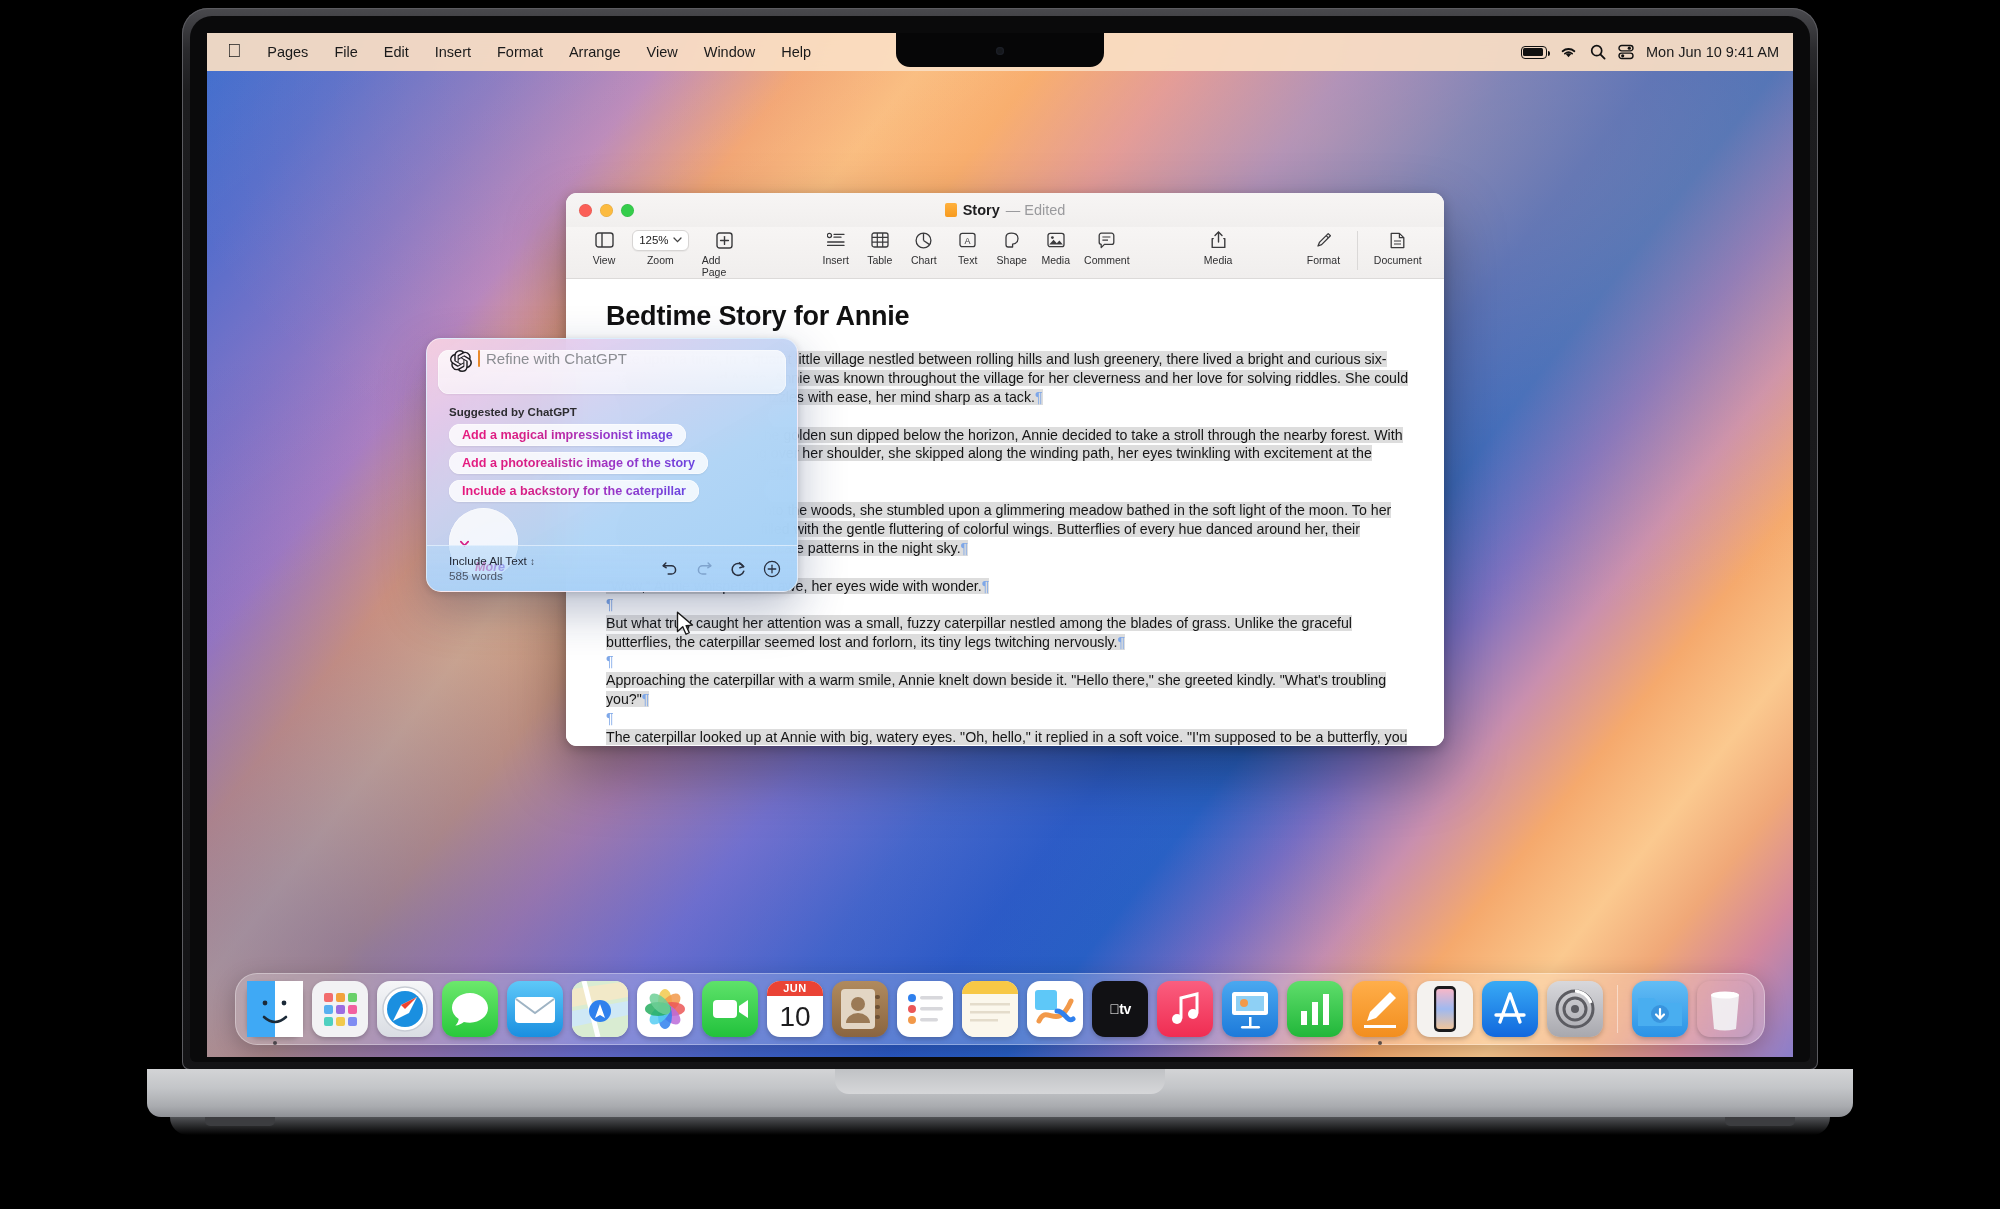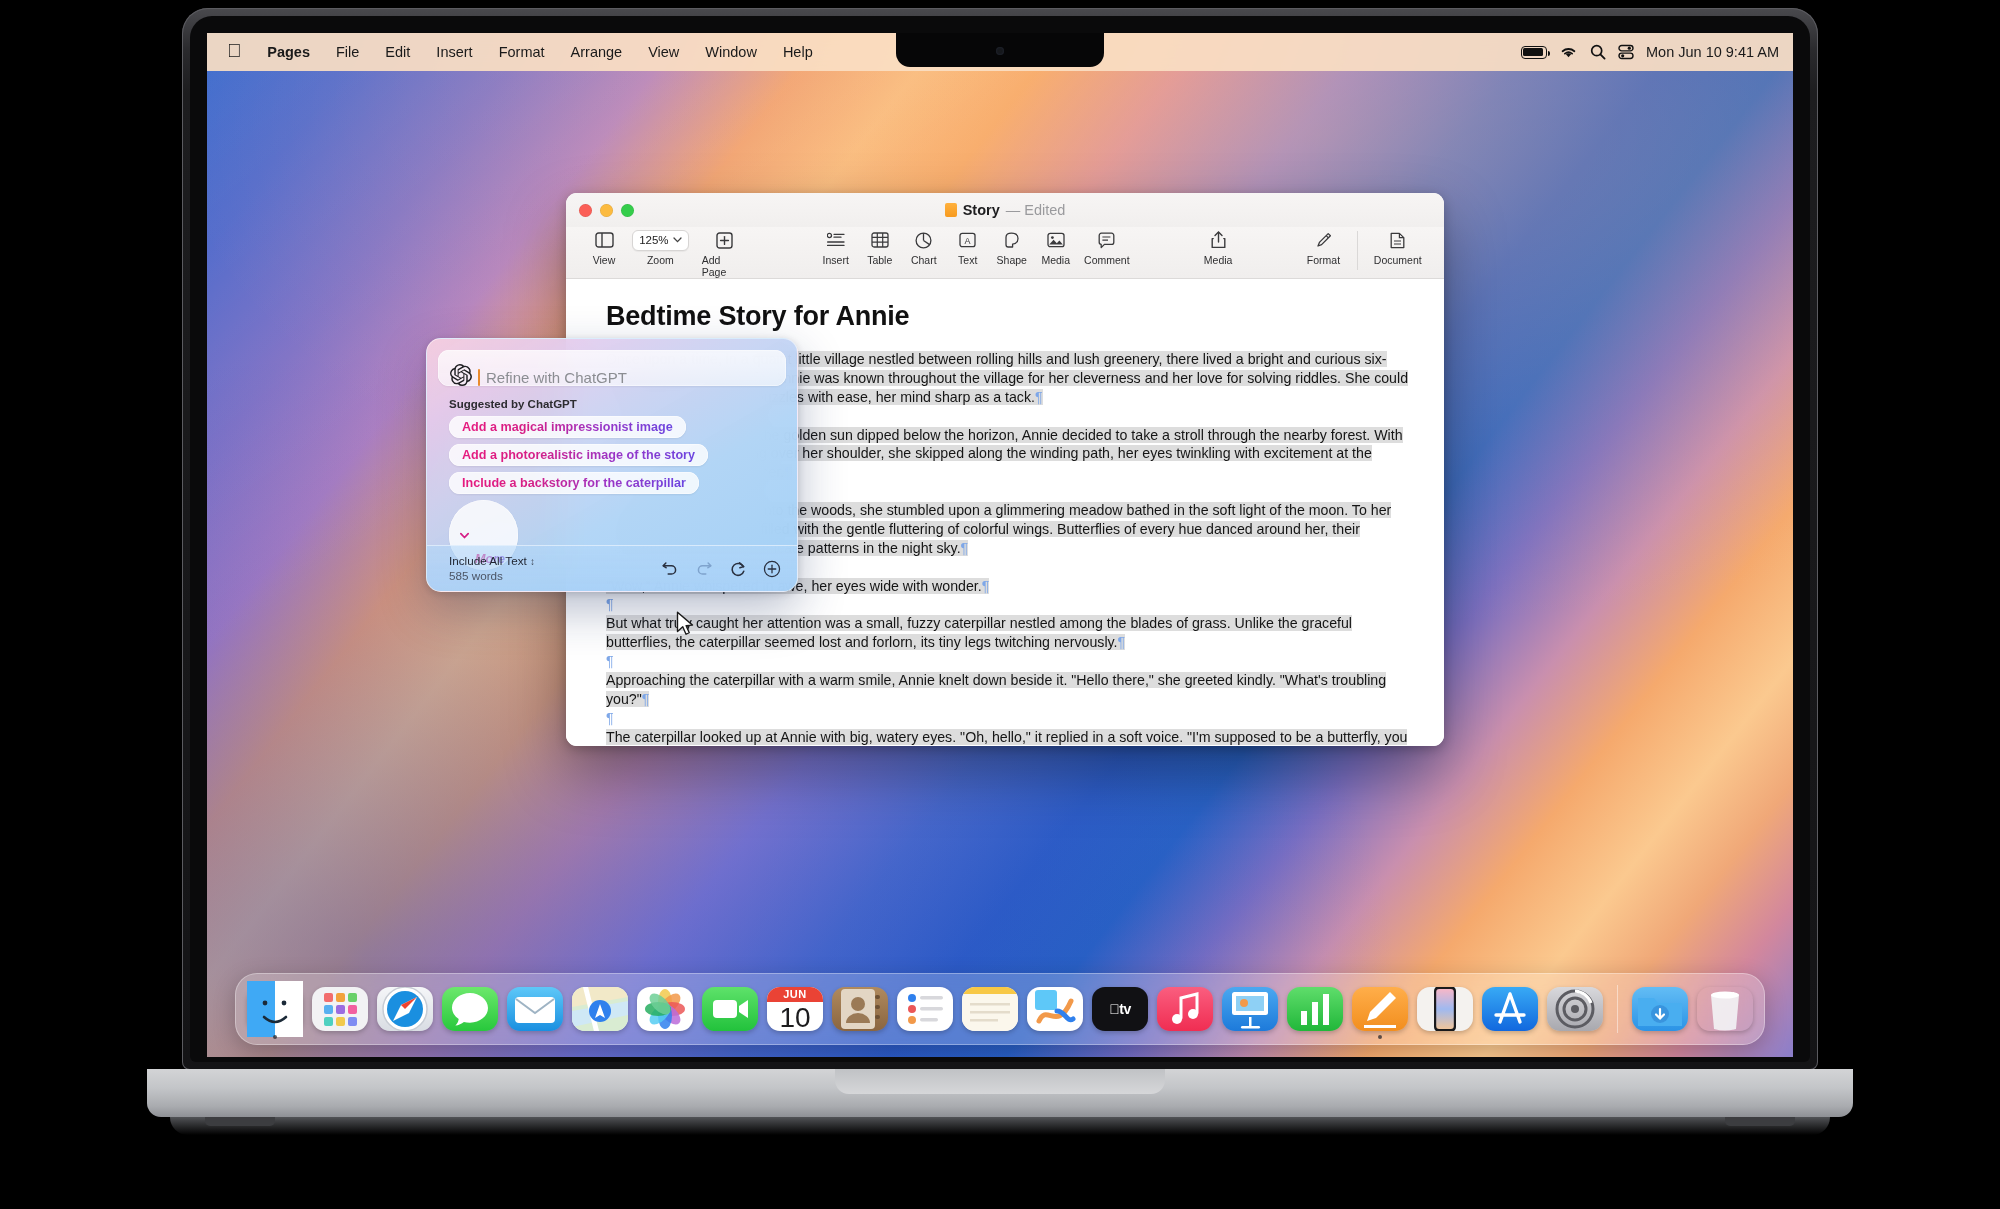--- a/index.html
+++ b/index.html
@@ -83,21 +83,21 @@
     padding: 0 14px 0 18px;
     font-size: 14.5px; color: #1a1a1a;
     z-index: 40;
     backdrop-filter: blur(14px);
   }
   #menubar .mb-left { display:flex; align-items:center; gap: 0; }
   #menubar .mb-item {
     padding: 2px 13px; border-radius: 5px; white-space: nowrap; line-height: 1;
   }
   #menubar .apple { font-size: 19px; padding: 0 13px 3px 2px; }
-  #menubar .mb-app { font-weight: bold; }
+  #menubar .mb-app { font-weight: normal; }
   #menubar .mb-right {
     margin-left: auto; display: flex; align-items: center; gap: 12px;
   }
   .mb-right .tx { font-size: 14.5px; white-space: nowrap; }
   .battery {
     width: 26px; height: 13px; border: 1.6px solid #111; border-radius: 4px;
     position: relative;
   }
   .battery::before{ content:""; position:absolute; left:1.4px; top:1.4px; bottom:1.4px; right:3px; background:#111; border-radius:1.5px;}
   .battery::after{ content:""; position:absolute; right:-4px; top:4px; width:2.4px; height:5px; background:#111; border-radius:0 2px 2px 0;}
@@ -183,24 +183,24 @@
       rgba(228,205,238,.94) 18%,
       rgba(203,211,243,.94) 38%,
       rgba(176,213,247,.95) 62%,
       rgba(160,208,248,.95) 100%);
     box-shadow: 0 18px 48px rgba(20,40,90,.30), 0 2px 8px rgba(0,0,0,.16);
     backdrop-filter: blur(22px);
     overflow: hidden;
     border: .5px solid rgba(255,255,255,.55);
   }
   .gpt-input {
-    margin: 11px 11px 0 11px; height: 36px;
+    margin: 11px 11px 0 11px; height: 44px;
     border-radius: 11px;
     background: linear-gradient(180deg, rgba(255,255,255,.78), rgba(255,255,255,.62));
-    display: flex; align-items: flex-end; padding: 0 12px; gap: 6px;
+    display: flex; align-items: flex-start; padding: 0 12px; gap: 6px;
     box-shadow: inset 0 0 0 .5px rgba(255,255,255,.8), 0 1px 2px rgba(0,0,0,.06);
   }
   .gpt-logo { width: 22px; height: 22px; flex: 0 0 auto; }
   .caret { width: 2px; height: 17px; background: #e98a2b; border-radius:1px; }
   .gpt-ph { font-size: 15px; color: #8b8d92; }
 
   .gpt-sugg-label {
     font-size: 11.5px; font-weight: bold; color: #2c2c30;
     margin: 12px 0 6px 22px;
   }
@@ -246,21 +246,21 @@
     display: flex; align-items: center; gap: 9px;
     padding: 6px 11px;
     background: rgba(255,255,255,0.22);
     border: 1px solid rgba(255,255,255,.32);
     border-radius: 22px;
     backdrop-filter: blur(24px);
     box-shadow: 0 6px 22px rgba(0,0,0,.22);
     z-index: 35;
   }
   .dock-icon {
-    width: 56px; height: 44px; border-radius: 13px;
+    width: 56px; height: 56px; border-radius: 13px;
     position: relative; flex: 0 0 auto;
     box-shadow: 0 2px 5px rgba(0,0,0,.22);
     overflow: hidden;
     display:flex; align-items:center; justify-content:center;
   }
   .dock-sep { width:1px; height: 48px; background: rgba(255,255,255,.45); margin: 0 5px; flex:0 0 auto;}
   .dot { position:absolute; bottom:-8px; left:50%; transform:translateX(-50%); width:4px;height:4px;border-radius:50%;background:rgba(40,40,45,.75);}
 
   
   #base {

